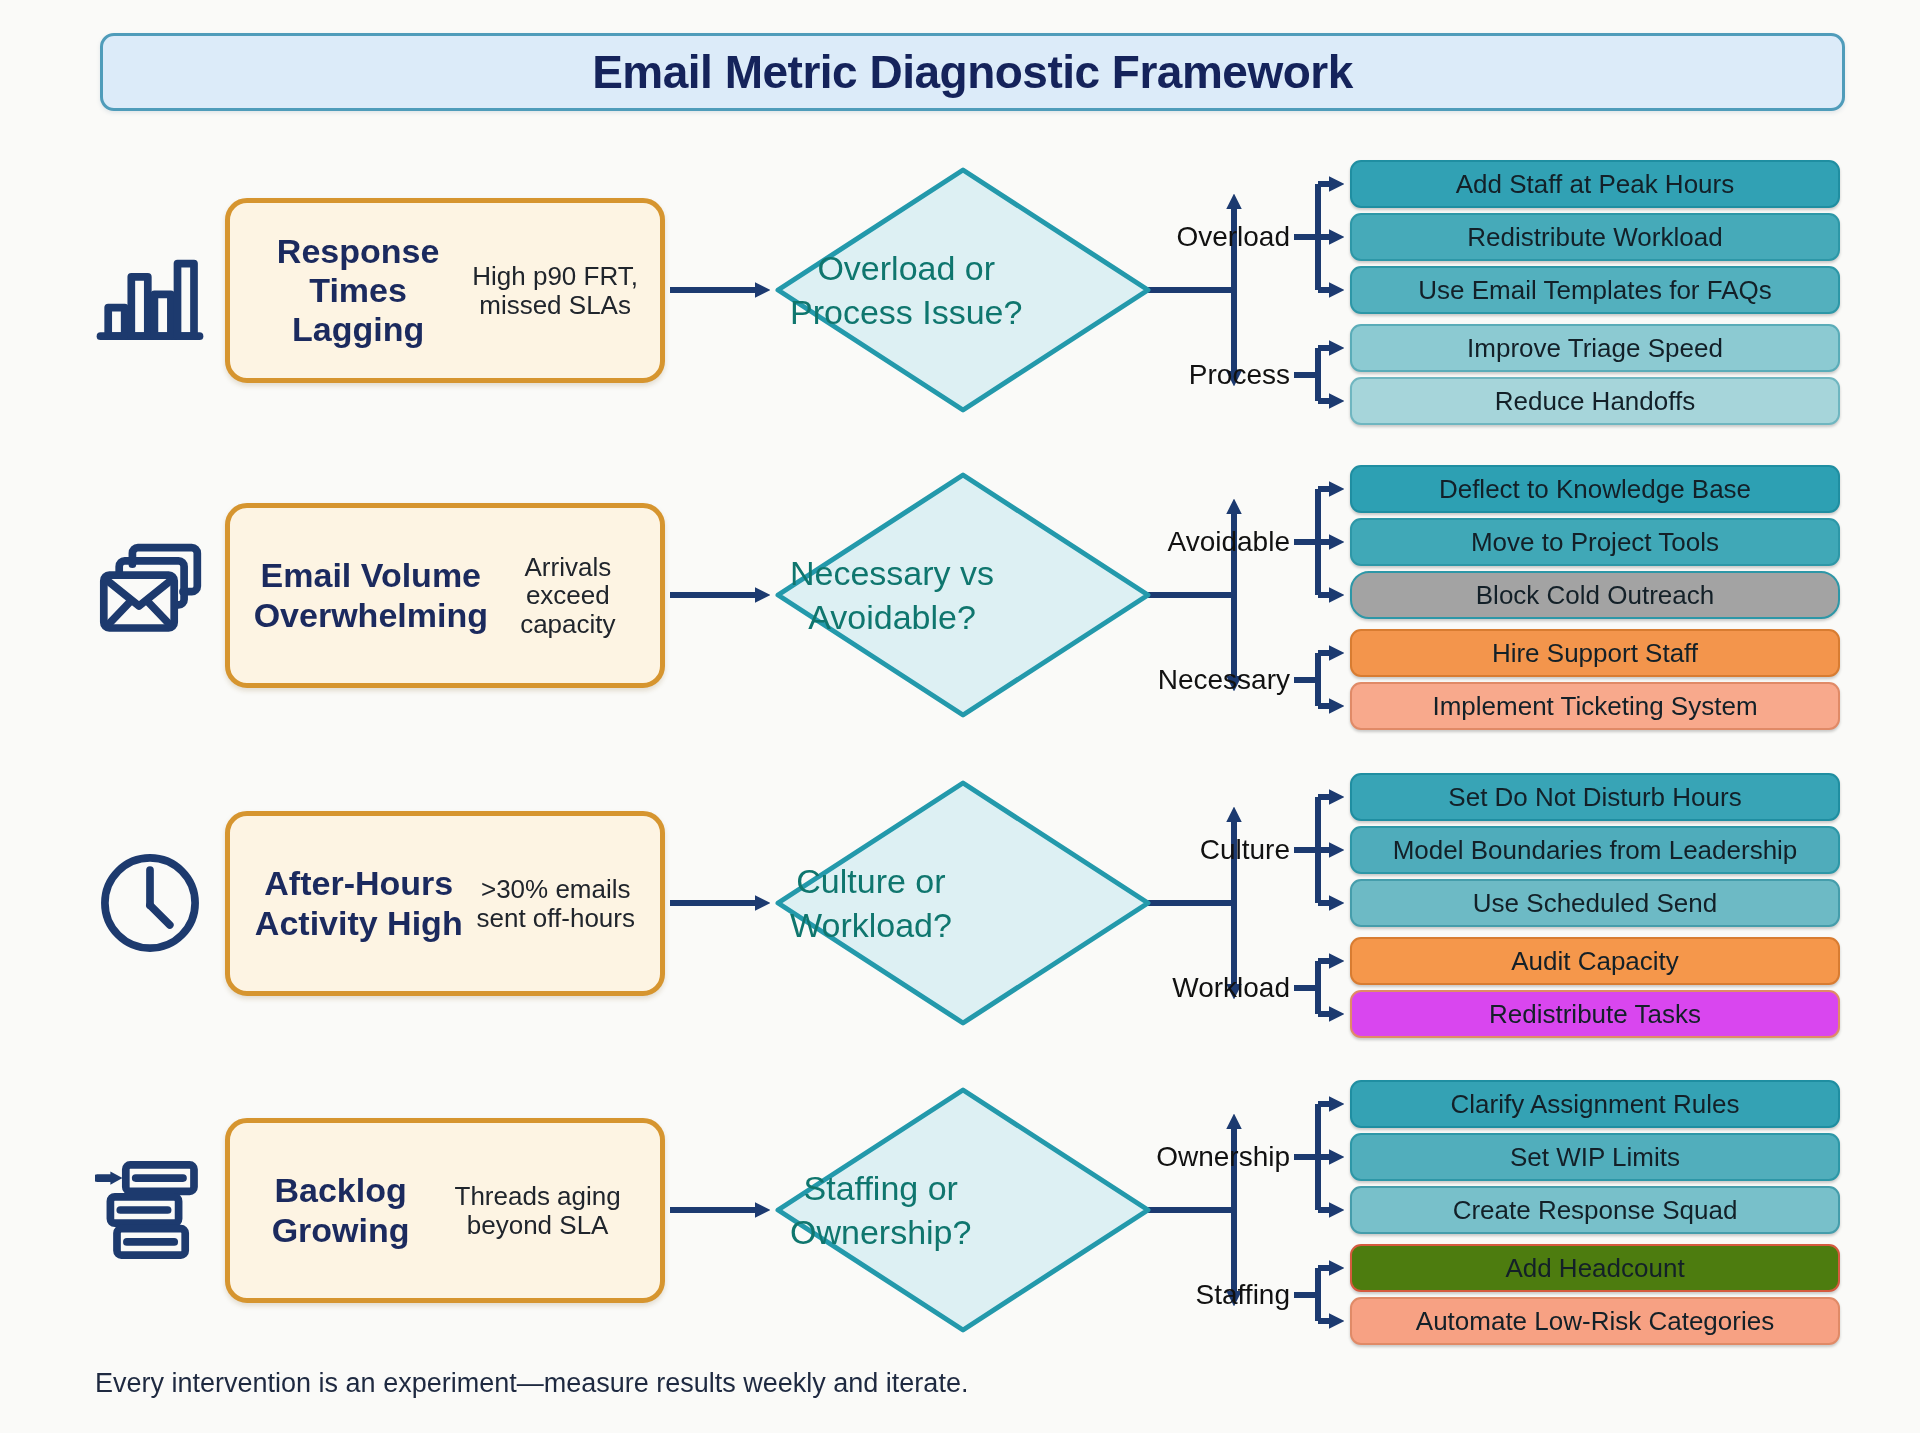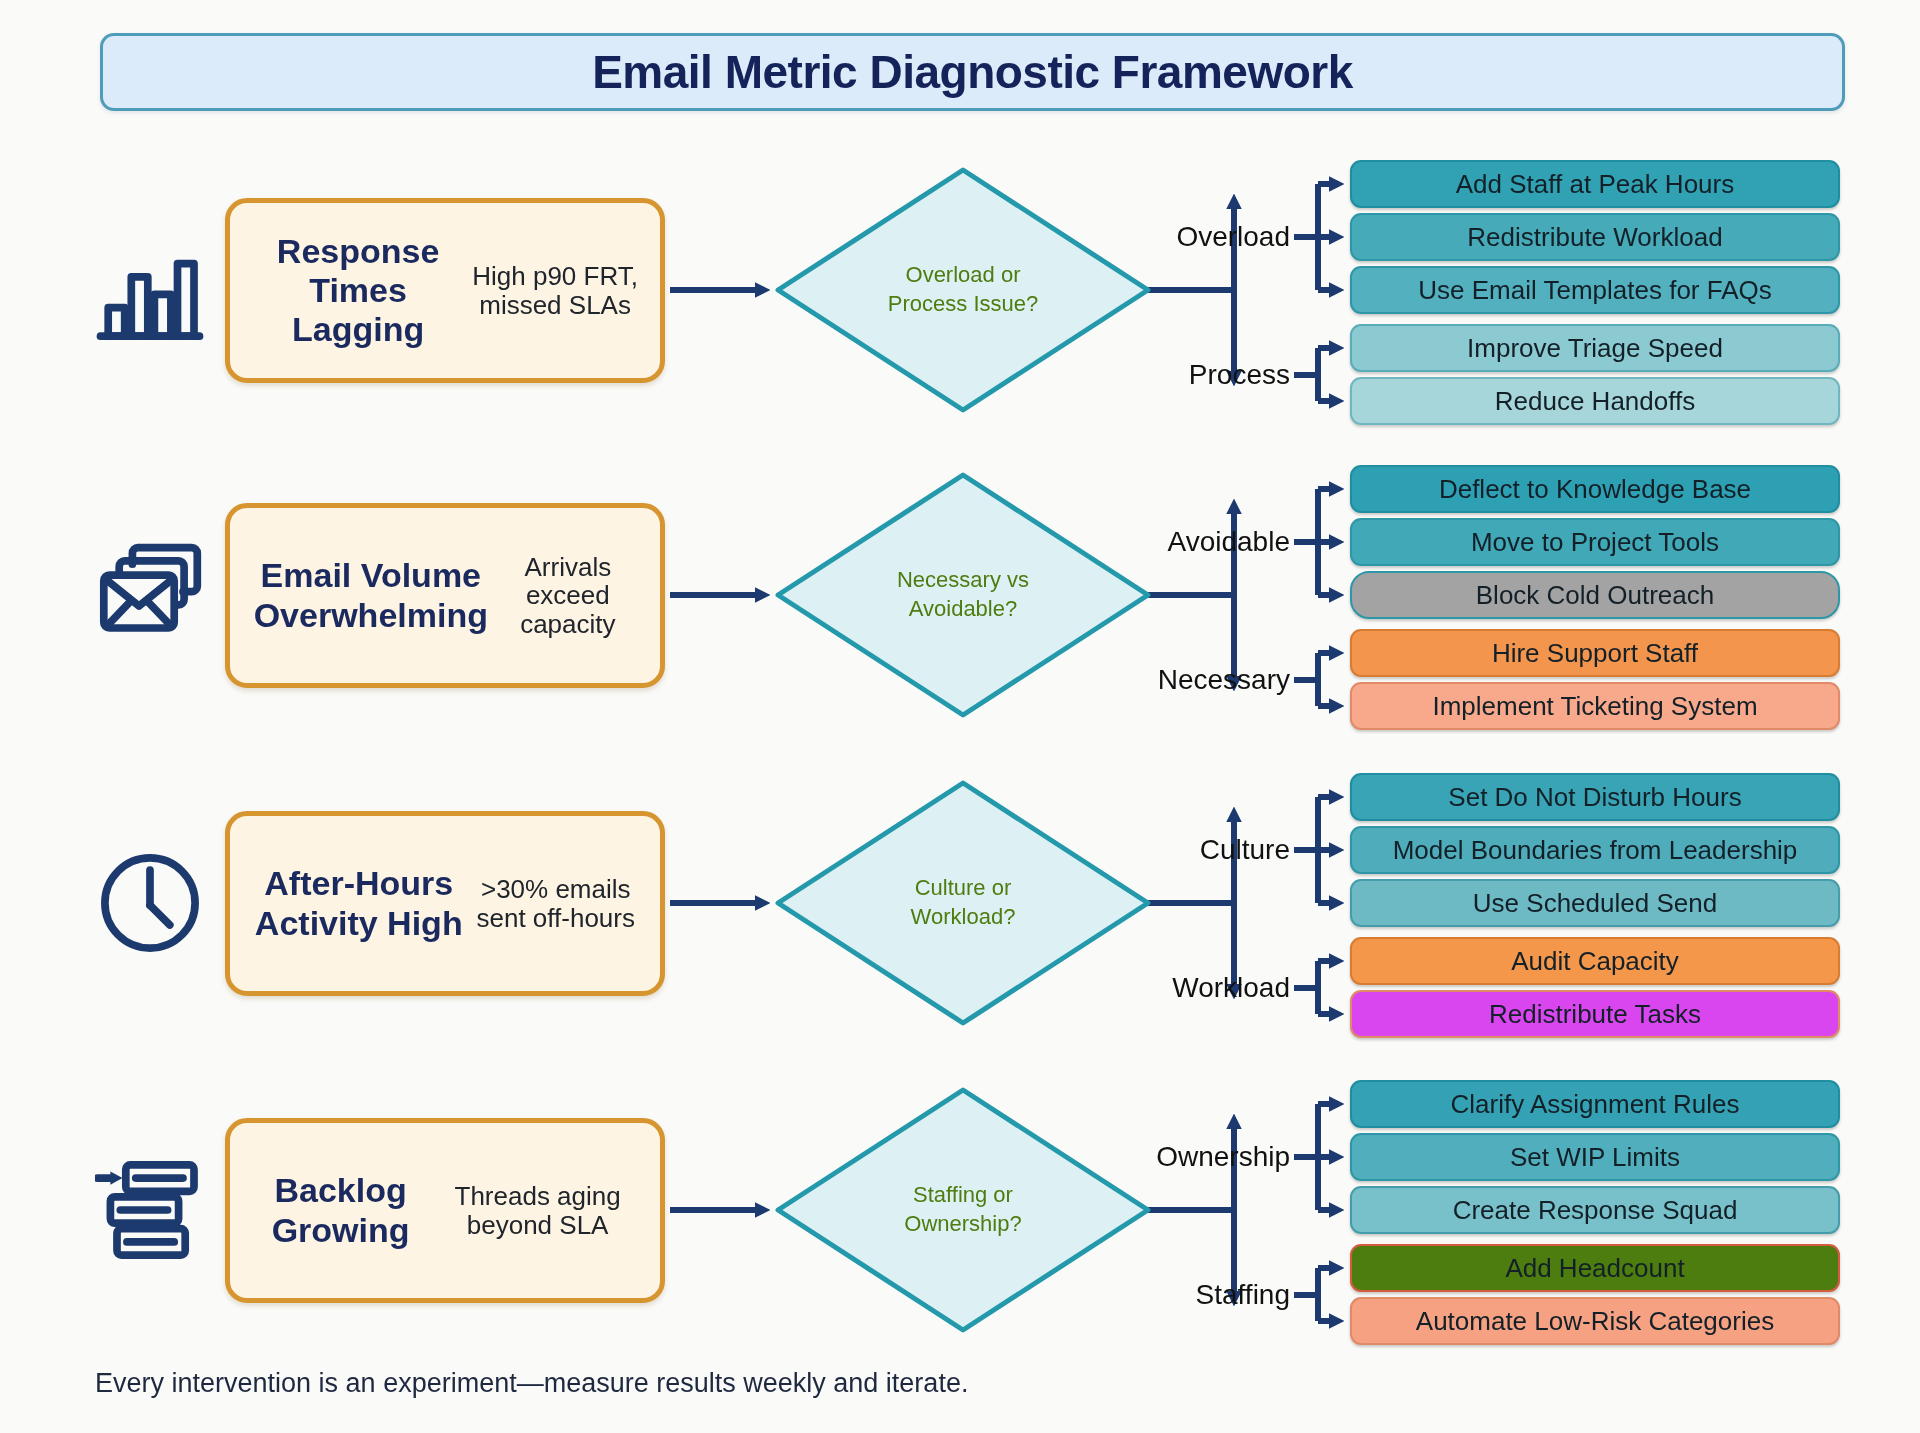--- a/index.html
+++ b/index.html
@@ -28,22 +28,22 @@
     left:225px;top:43px;width:440px;height:185px;box-sizing:border-box;
     background:#fdf4e3;border:5px solid #d6952f;border-radius:22px;
     display:flex;flex-direction:row;align-items:center;justify-content:center;
     box-shadow:0 3px 5px rgba(120,90,30,.18);
     text-align:center;padding:0 18px;
   }
   .problem .ptitle{font-size:34px;font-weight:700;color:#1b2a5e;line-height:1.15;}
   .problem .psub{font-size:26px;font-weight:400;color:#20252c;margin-top:0;line-height:1.1;}
   .dtext{
     left:790px;top:85px;width:346px;height:100px;
-    display:flex;align-items:center;justify-content:center;text-align:center;
-    font-size:22px;color:#4d7c0f;line-height:1.3;
+    display:flex;align-items:center;text-align:center;
+    font-size:34px;color:#0f766e;line-height:1.3;
   }
   .blabel{
     left:1060px;width:230px;height:40px;line-height:40px;
     text-align:right;font-size:28px;color:#111111;
   }
   .blabel.top{top:62px;}
   .blabel.bottom{top:200px;}
   .item{
     left:1350px;width:490px;height:48px;box-sizing:border-box;
     border-radius:11px;border:2px solid rgba(0,0,0,.15);

